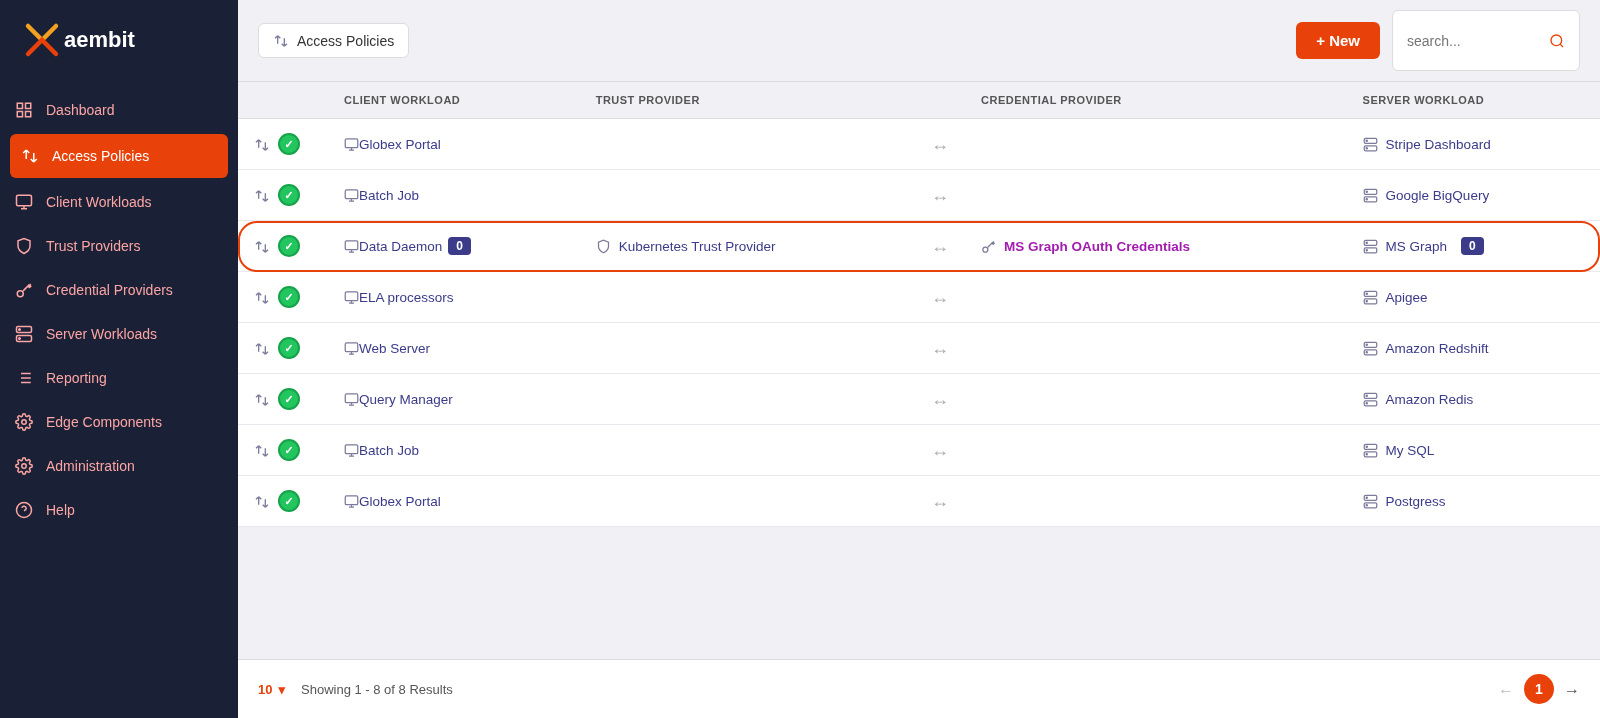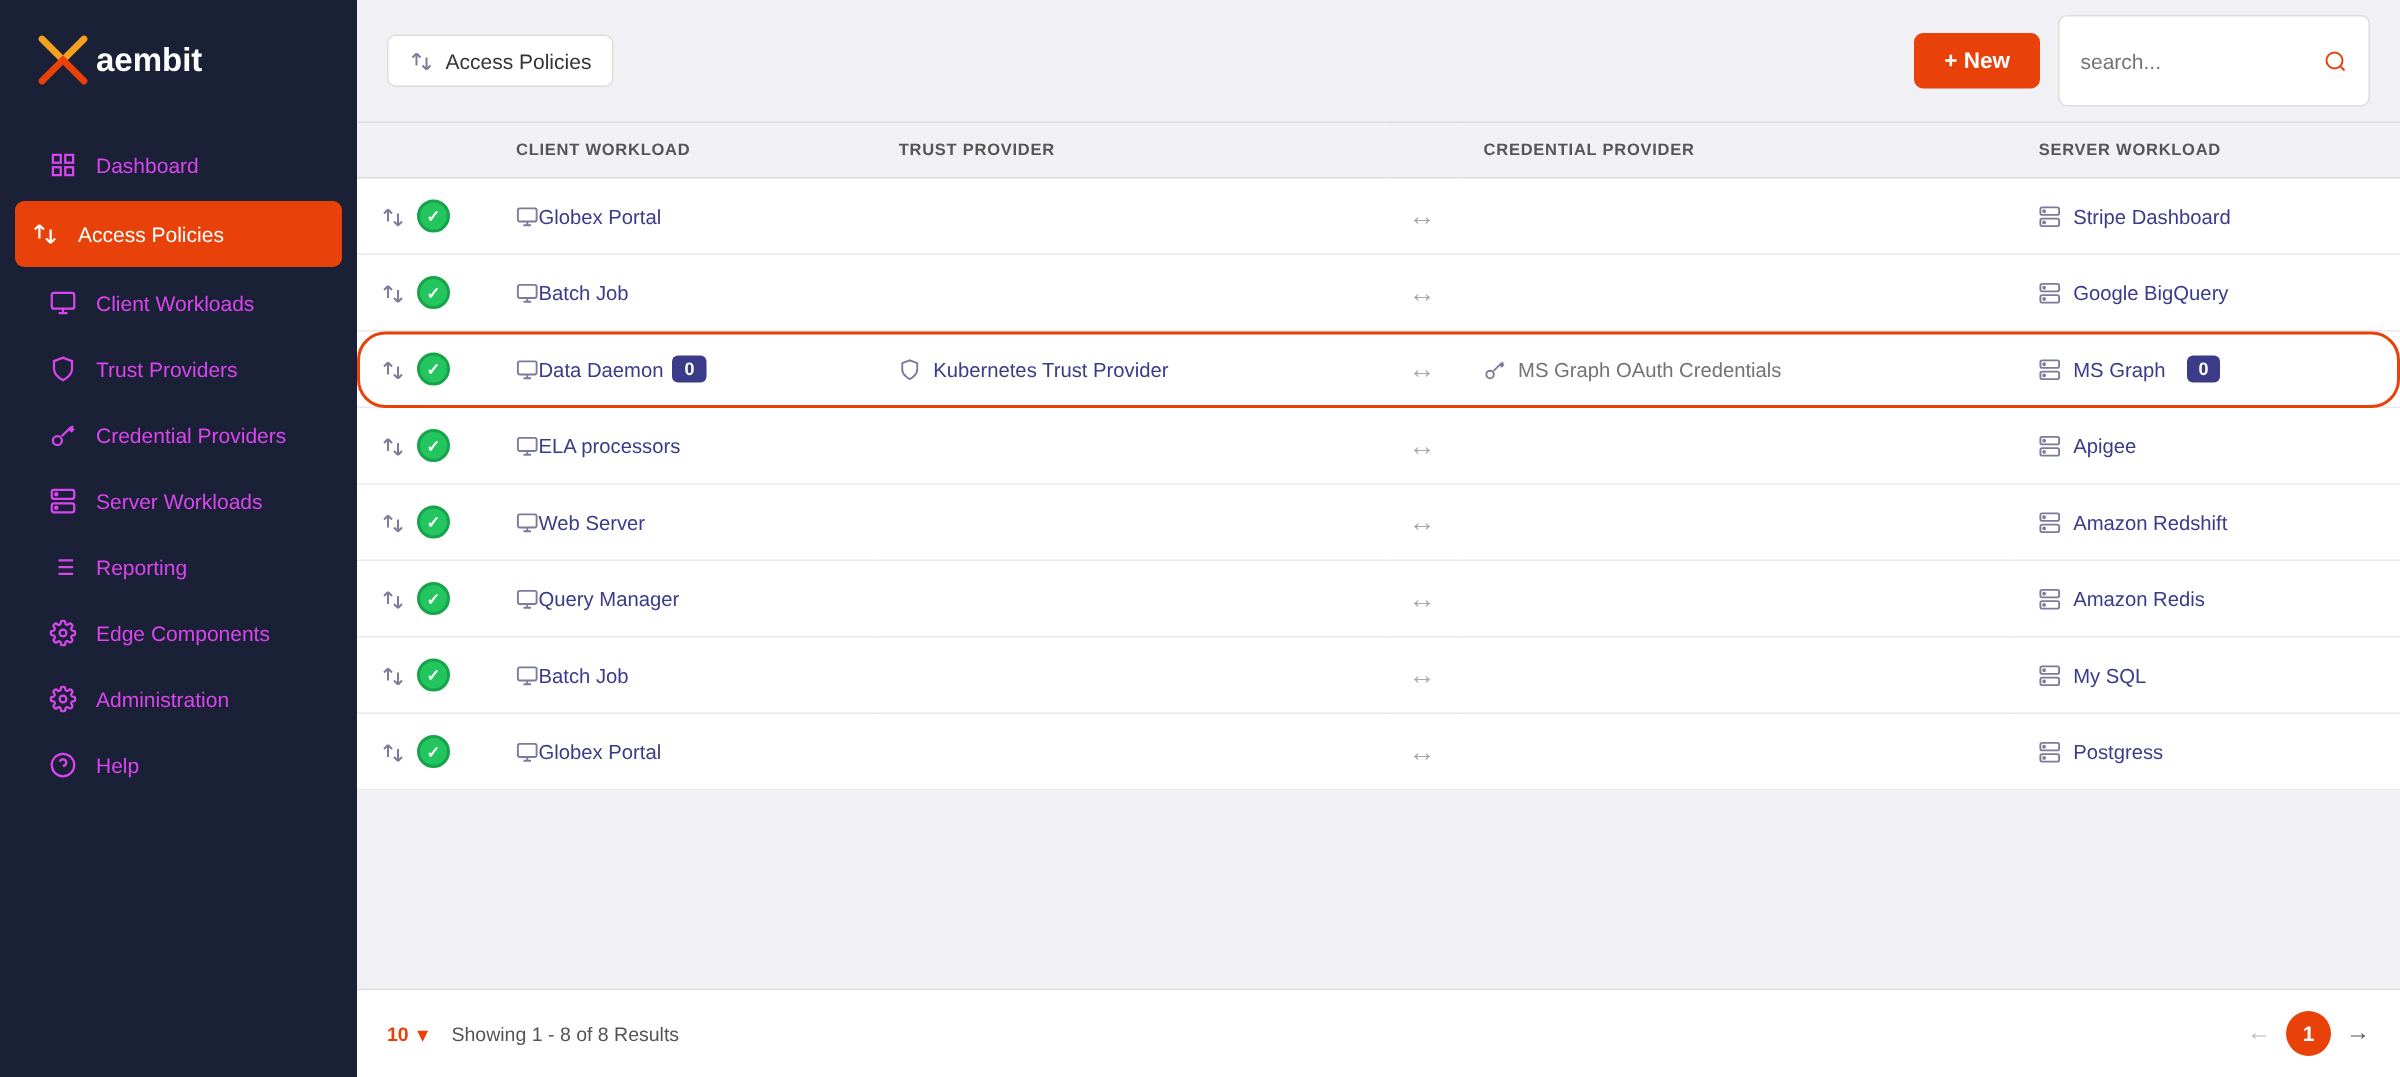--- a/index.html
+++ b/index.html
@@ -30,23 +30,23 @@
       color: #fff;
     }
     .sidebar-nav {
       flex: 1;
       padding: 8px 0;
     }
     .nav-item {
       display: flex;
       align-items: center;
       gap: 12px;
-      padding: 12px 32px;
+      padding: 12px 14px;
       cursor: pointer;
-      color: #d946ef;
+      color: #fca5a5;
       font-size: 14px;
       font-weight: 500;
       border-radius: 0;
       transition: background 0.15s;
     }
     .nav-item.active {
       background: #e8410a;
       color: #fff;
       border-radius: 6px;
       margin: 2px 10px;
@@ -128,21 +128,21 @@
     .search-box {
       background: #fff;
       border: 1px solid #ddd;
       border-radius: 6px;
       padding: 21px 14px;
       font-size: 14px;
       color: #aaa;
       display: flex;
       align-items: center;
       gap: 8px;
-      width: 208px;
+      width: 188px;
     }
     .search-box input {
       border: none;
       outline: none;
       background: transparent;
       font-size: 14px;
       color: #555;
       width: 100%;
     }
 
@@ -231,22 +231,22 @@
       align-items: center;
       gap: 8px;
       color: #3b3b8a;
       font-weight: 500;
     }
     .cell-credential {
       padding: 14px 16px;
       display: flex;
       align-items: center;
       gap: 8px;
-      color: #737373;
-      font-weight: 400;
+      color: #a21caf;
+      font-weight: 700;
     }
     .cell-server {
       padding: 14px 16px;
       display: flex;
       align-items: center;
       gap: 8px;
       color: #3b3b8a;
       font-weight: 500;
     }
 

